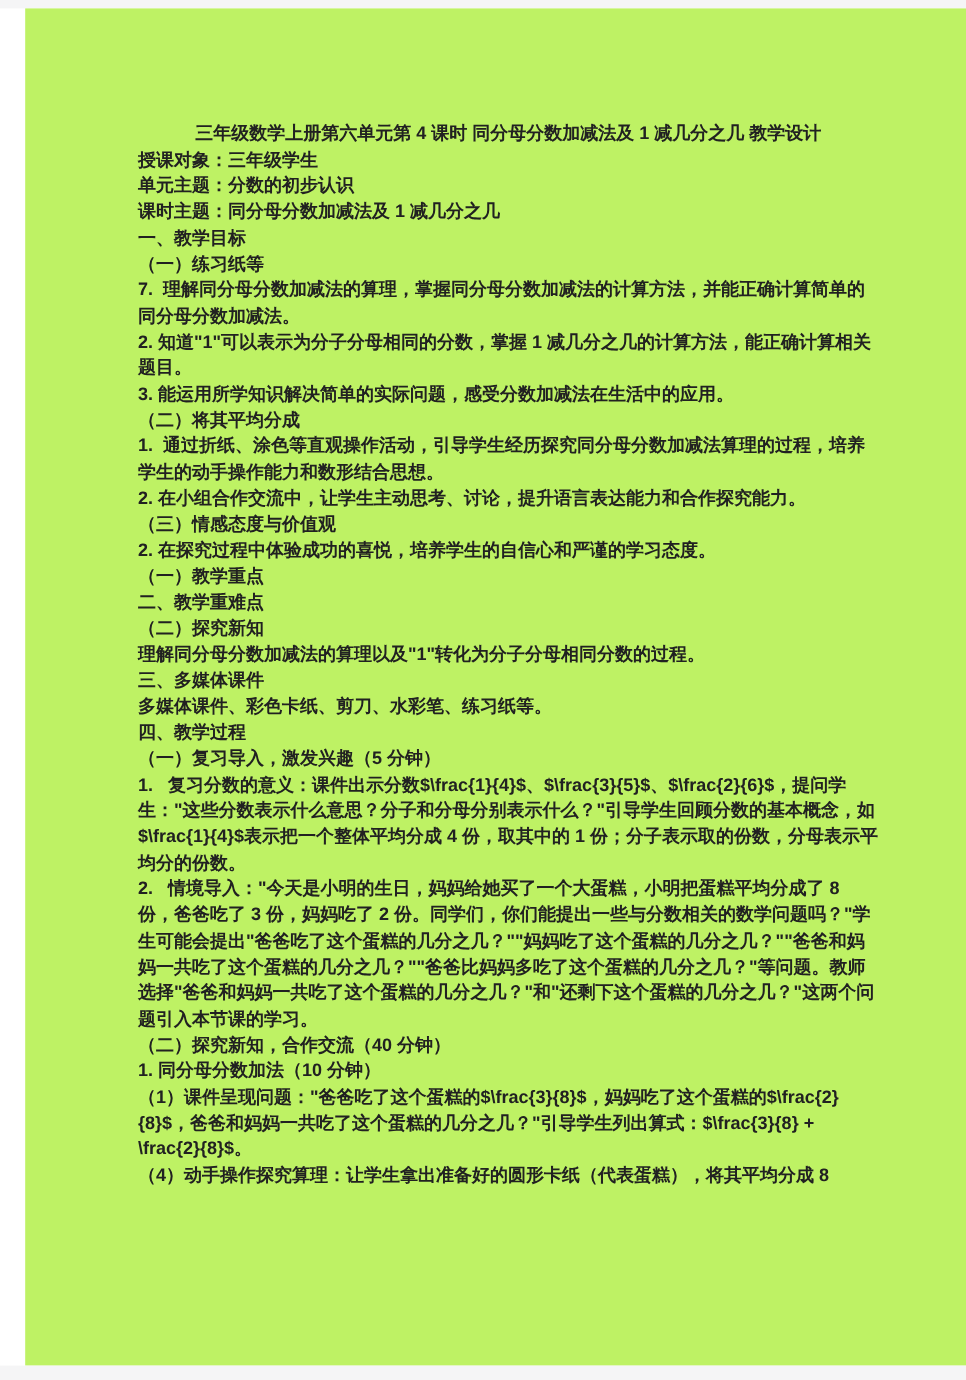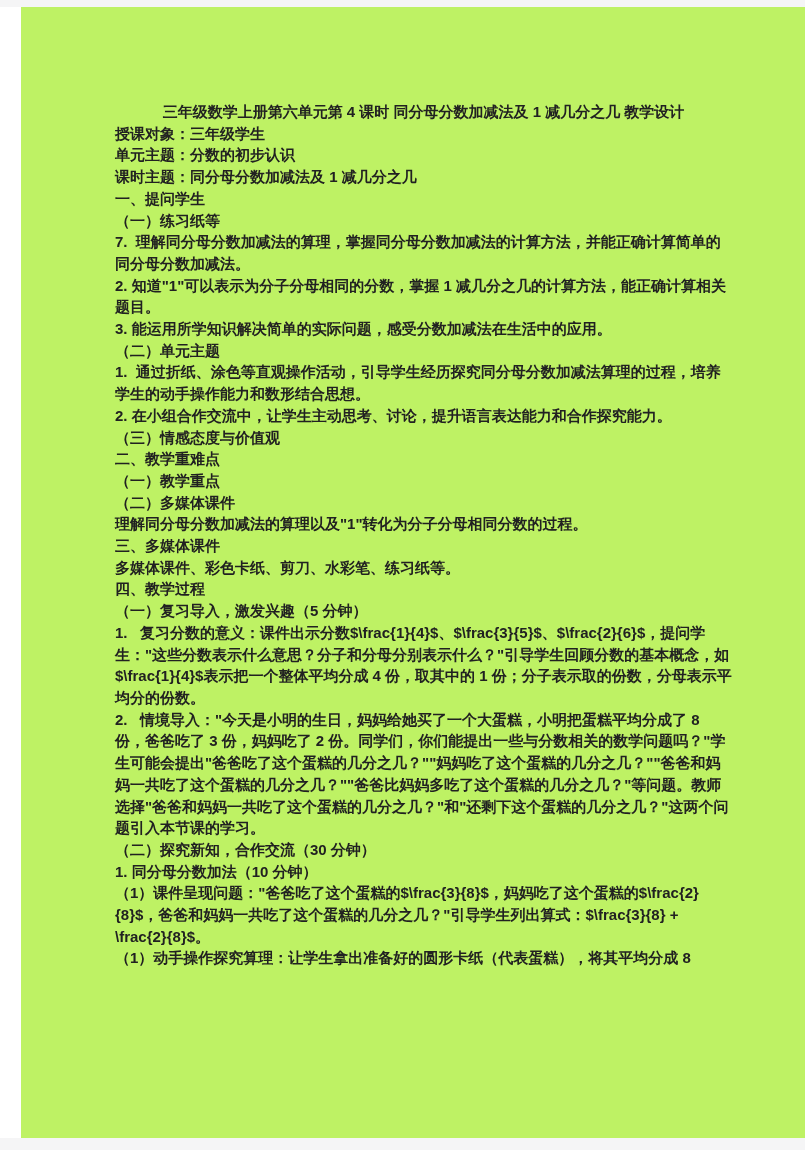--- a/index.html
+++ b/index.html
@@ -62,39 +62,40 @@
 <body>
 
 <div class="gutter gutter-top"></div>
 
 <div class="page">
   <div class="content" id="doc-content">
       <h1 class="blk-title">三年级数学上册第六单元第 4 课时 同分母分数加减法及 1 减几分之几 教学设计</h1>
       <p class="blk-p">授课对象：三年级学生</p>
       <p class="blk-p">单元主题：分数的初步认识</p>
       <p class="blk-p">课时主题：同分母分数加减法及 1 减几分之几</p>
-      <p class="blk-h">一、提问学生</p>
+      <p class="blk-h">一、教学目标</p>
       <p class="blk-h">（一）练习纸等</p>
       <p class="blk-p">7.  理解同分母分数加减法的算理，掌握同分母分数加减法的计算方法，并能正确计算简单的同分母分数加减法。</p>
       <p class="blk-p">2. 知道"1"可以表示为分子分母相同的分数，掌握 1 减几分之几的计算方法，能正确计算相关题目。</p>
       <p class="blk-p">3. 能运用所学知识解决简单的实际问题，感受分数加减法在生活中的应用。</p>
-      <p class="blk-h">（二）单元主题</p>
+      <p class="blk-h">（二）将其平均分成</p>
       <p class="blk-p">1.  通过折纸、涂色等直观操作活动，引导学生经历探究同分母分数加减法算理的过程，培养学生的动手操作能力和数形结合思想。</p>
       <p class="blk-p">2. 在小组合作交流中，让学生主动思考、讨论，提升语言表达能力和合作探究能力。</p>
       <p class="blk-h">（三）情感态度与价值观</p>
+      <p class="blk-p">2. 在探究过程中体验成功的喜悦，培养学生的自信心和严谨的学习态度。</p>
+      <p class="blk-h">（一）教学重点</p>
       <p class="blk-h">二、教学重难点</p>
-      <p class="blk-h">（一）教学重点</p>
-      <p class="blk-h">（二）多媒体课件</p>
+      <p class="blk-h">（二）探究新知</p>
       <p class="blk-p">理解同分母分数加减法的算理以及"1"转化为分子分母相同分数的过程。</p>
       <p class="blk-h">三、多媒体课件</p>
       <p class="blk-p">多媒体课件、彩色卡纸、剪刀、水彩笔、练习纸等。</p>
       <p class="blk-h">四、教学过程</p>
       <p class="blk-h">（一）复习导入，激发兴趣（5 分钟）</p>
       <p class="blk-p">1.   复习分数的意义：课件出示分数$\frac{1}{4}$、$\frac{3}{5}$、$\frac{2}{6}$，提问学生："这些分数表示什么意思？分子和分母分别表示什么？"引导学生回顾分数的基本概念，如$\frac{1}{4}$表示把一个整体平均分成 4 份，取其中的 1 份；分子表示取的份数，分母表示平均分的份数。</p>
       <p class="blk-p">2.   情境导入："今天是小明的生日，妈妈给她买了一个大蛋糕，小明把蛋糕平均分成了 8 份，爸爸吃了 3 份，妈妈吃了 2 份。同学们，你们能提出一些与分数相关的数学问题吗？"学生可能会提出"爸爸吃了这个蛋糕的几分之几？""妈妈吃了这个蛋糕的几分之几？""爸爸和妈妈一共吃了这个蛋糕的几分之几？""爸爸比妈妈多吃了这个蛋糕的几分之几？"等问题。教师选择"爸爸和妈妈一共吃了这个蛋糕的几分之几？"和"还剩下这个蛋糕的几分之几？"这两个问题引入本节课的学习。</p>
-      <p class="blk-h">（二）探究新知，合作交流（30 分钟）</p>
+      <p class="blk-h">（二）探究新知，合作交流（40 分钟）</p>
       <p class="blk-h">1. 同分母分数加法（10 分钟）</p>
       <p class="blk-p">（1）课件呈现问题："爸爸吃了这个蛋糕的$\frac{3}{8}$，妈妈吃了这个蛋糕的$\frac{2}{8}$，爸爸和妈妈一共吃了这个蛋糕的几分之几？"引导学生列出算式：$\frac{3}{8} + \frac{2}{8}$。</p>
-      <p class="blk-p">（1）动手操作探究算理：让学生拿出准备好的圆形卡纸（代表蛋糕），将其平均分成 8</p>
+      <p class="blk-p">（4）动手操作探究算理：让学生拿出准备好的圆形卡纸（代表蛋糕），将其平均分成 8</p>
     </div>
 </div>
 
 <div class="gutter gutter-bottom"></div>
 
 </body></html>

